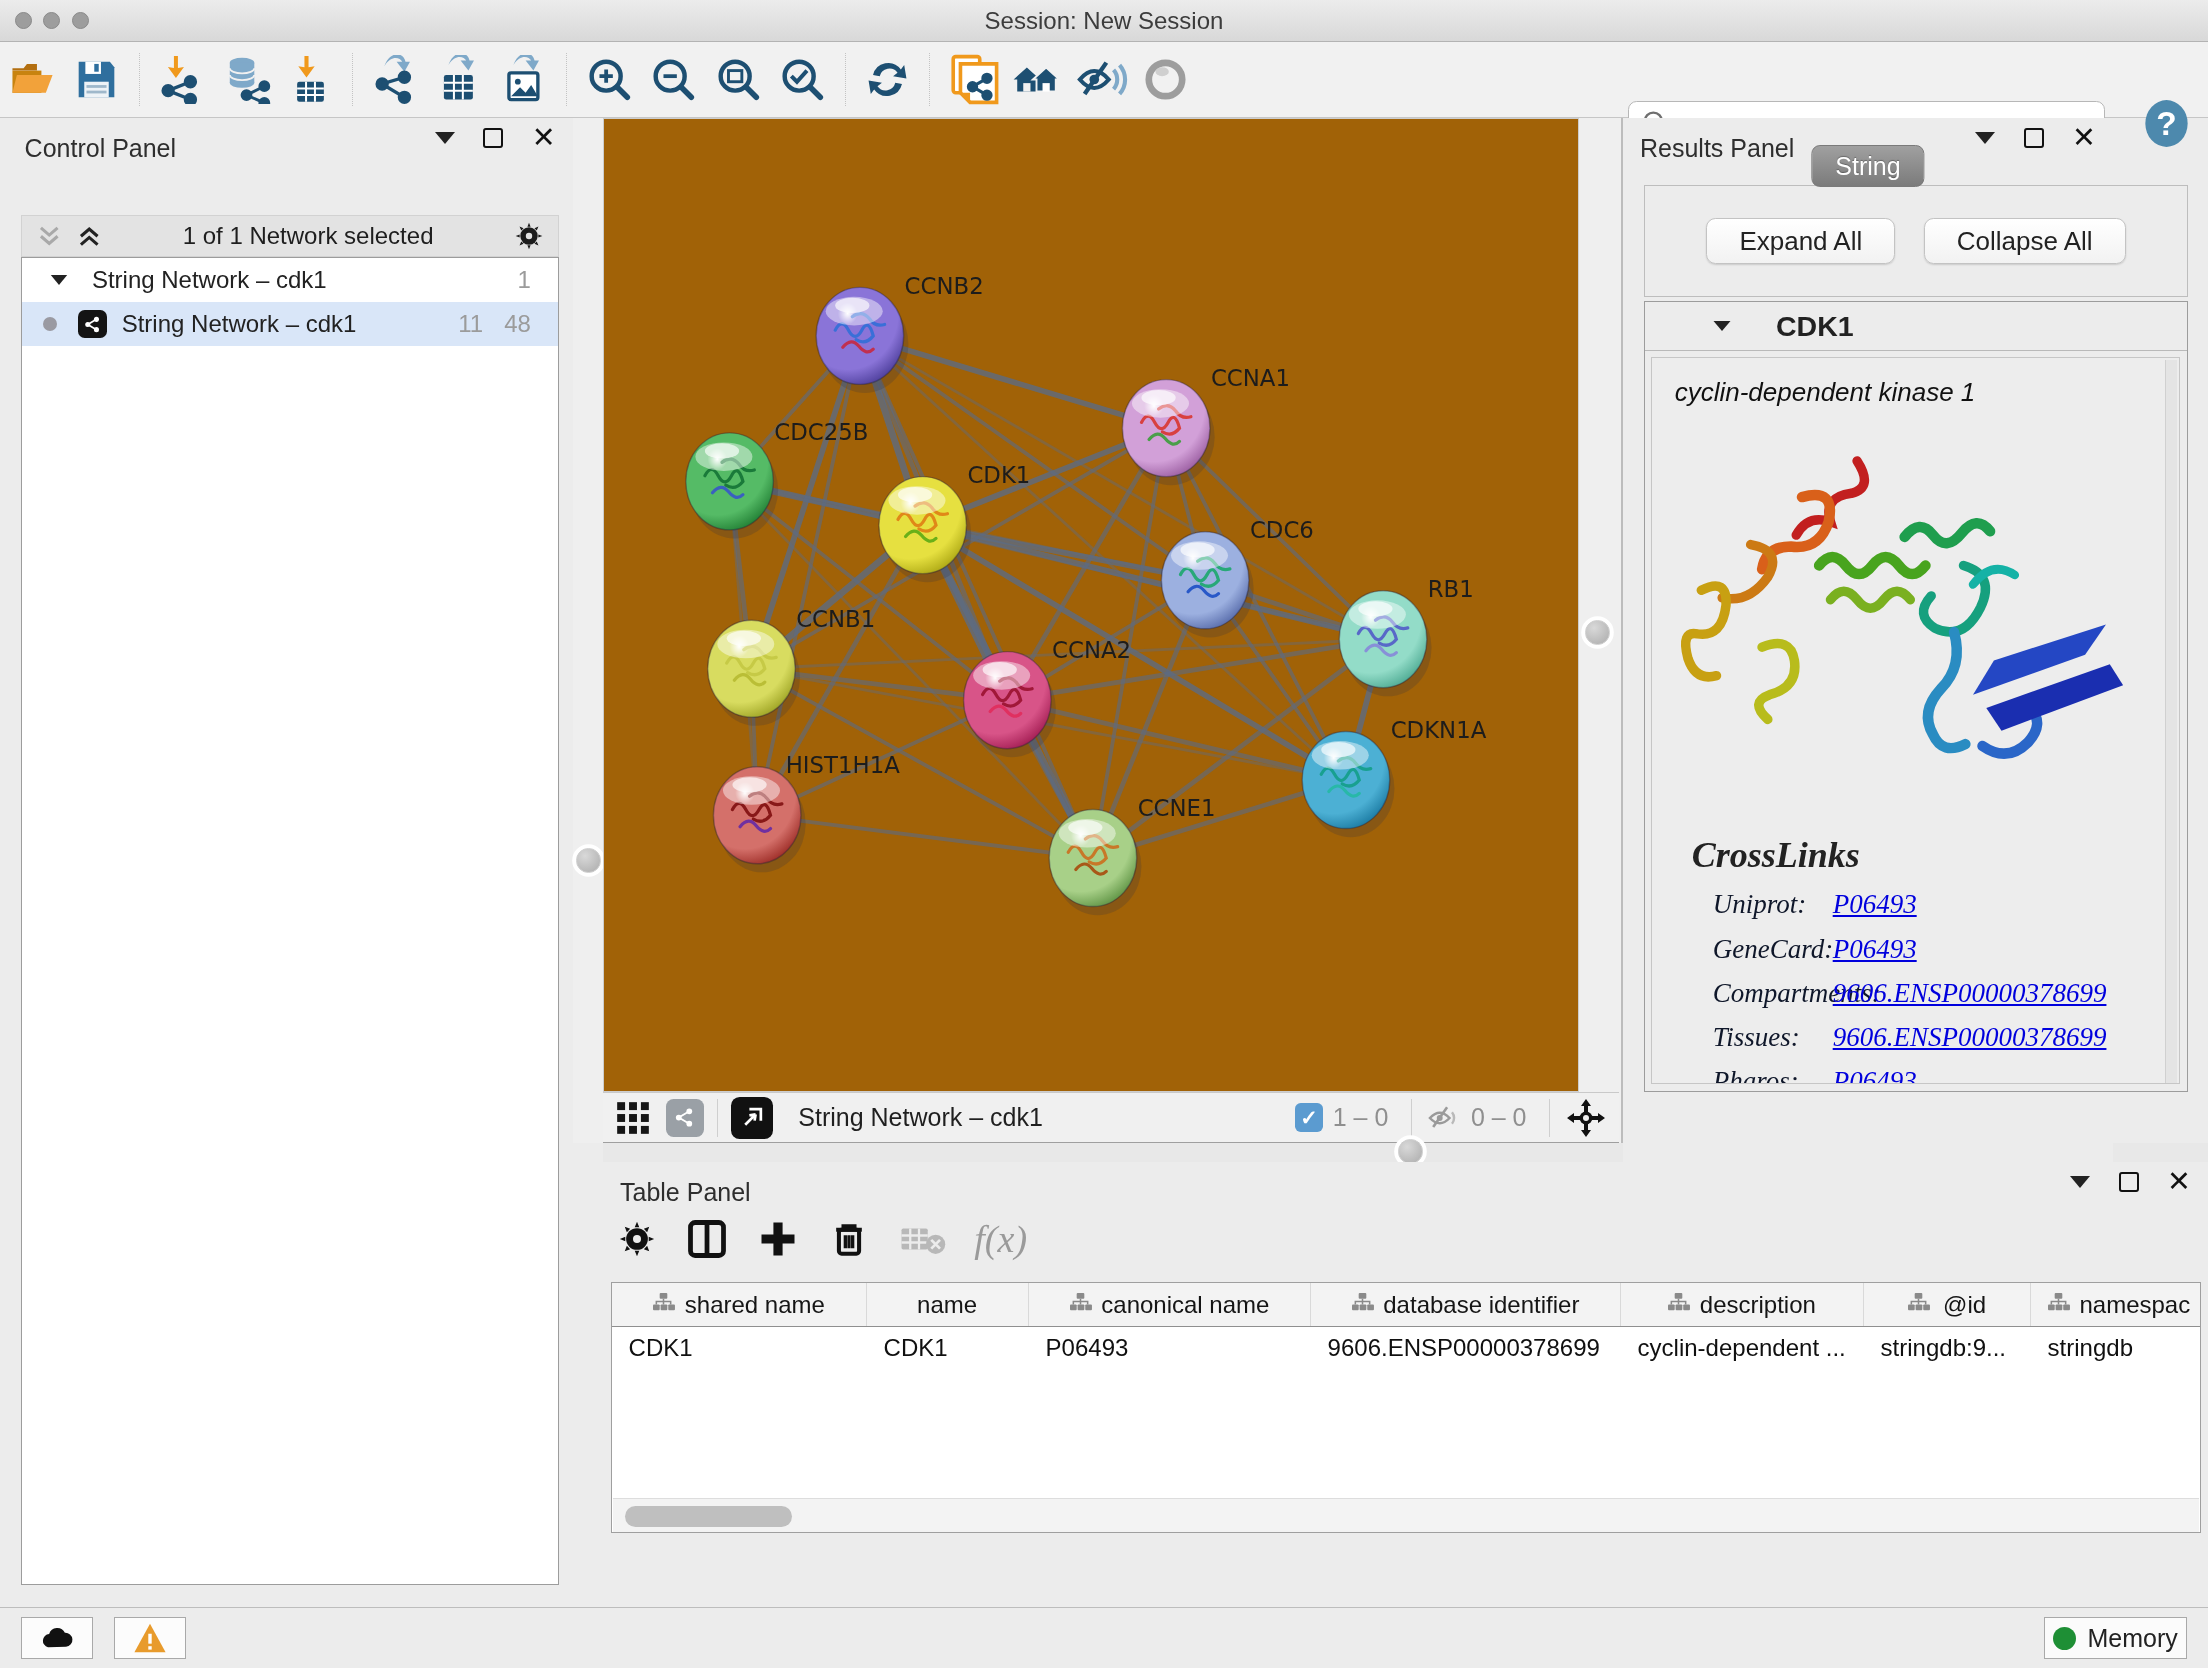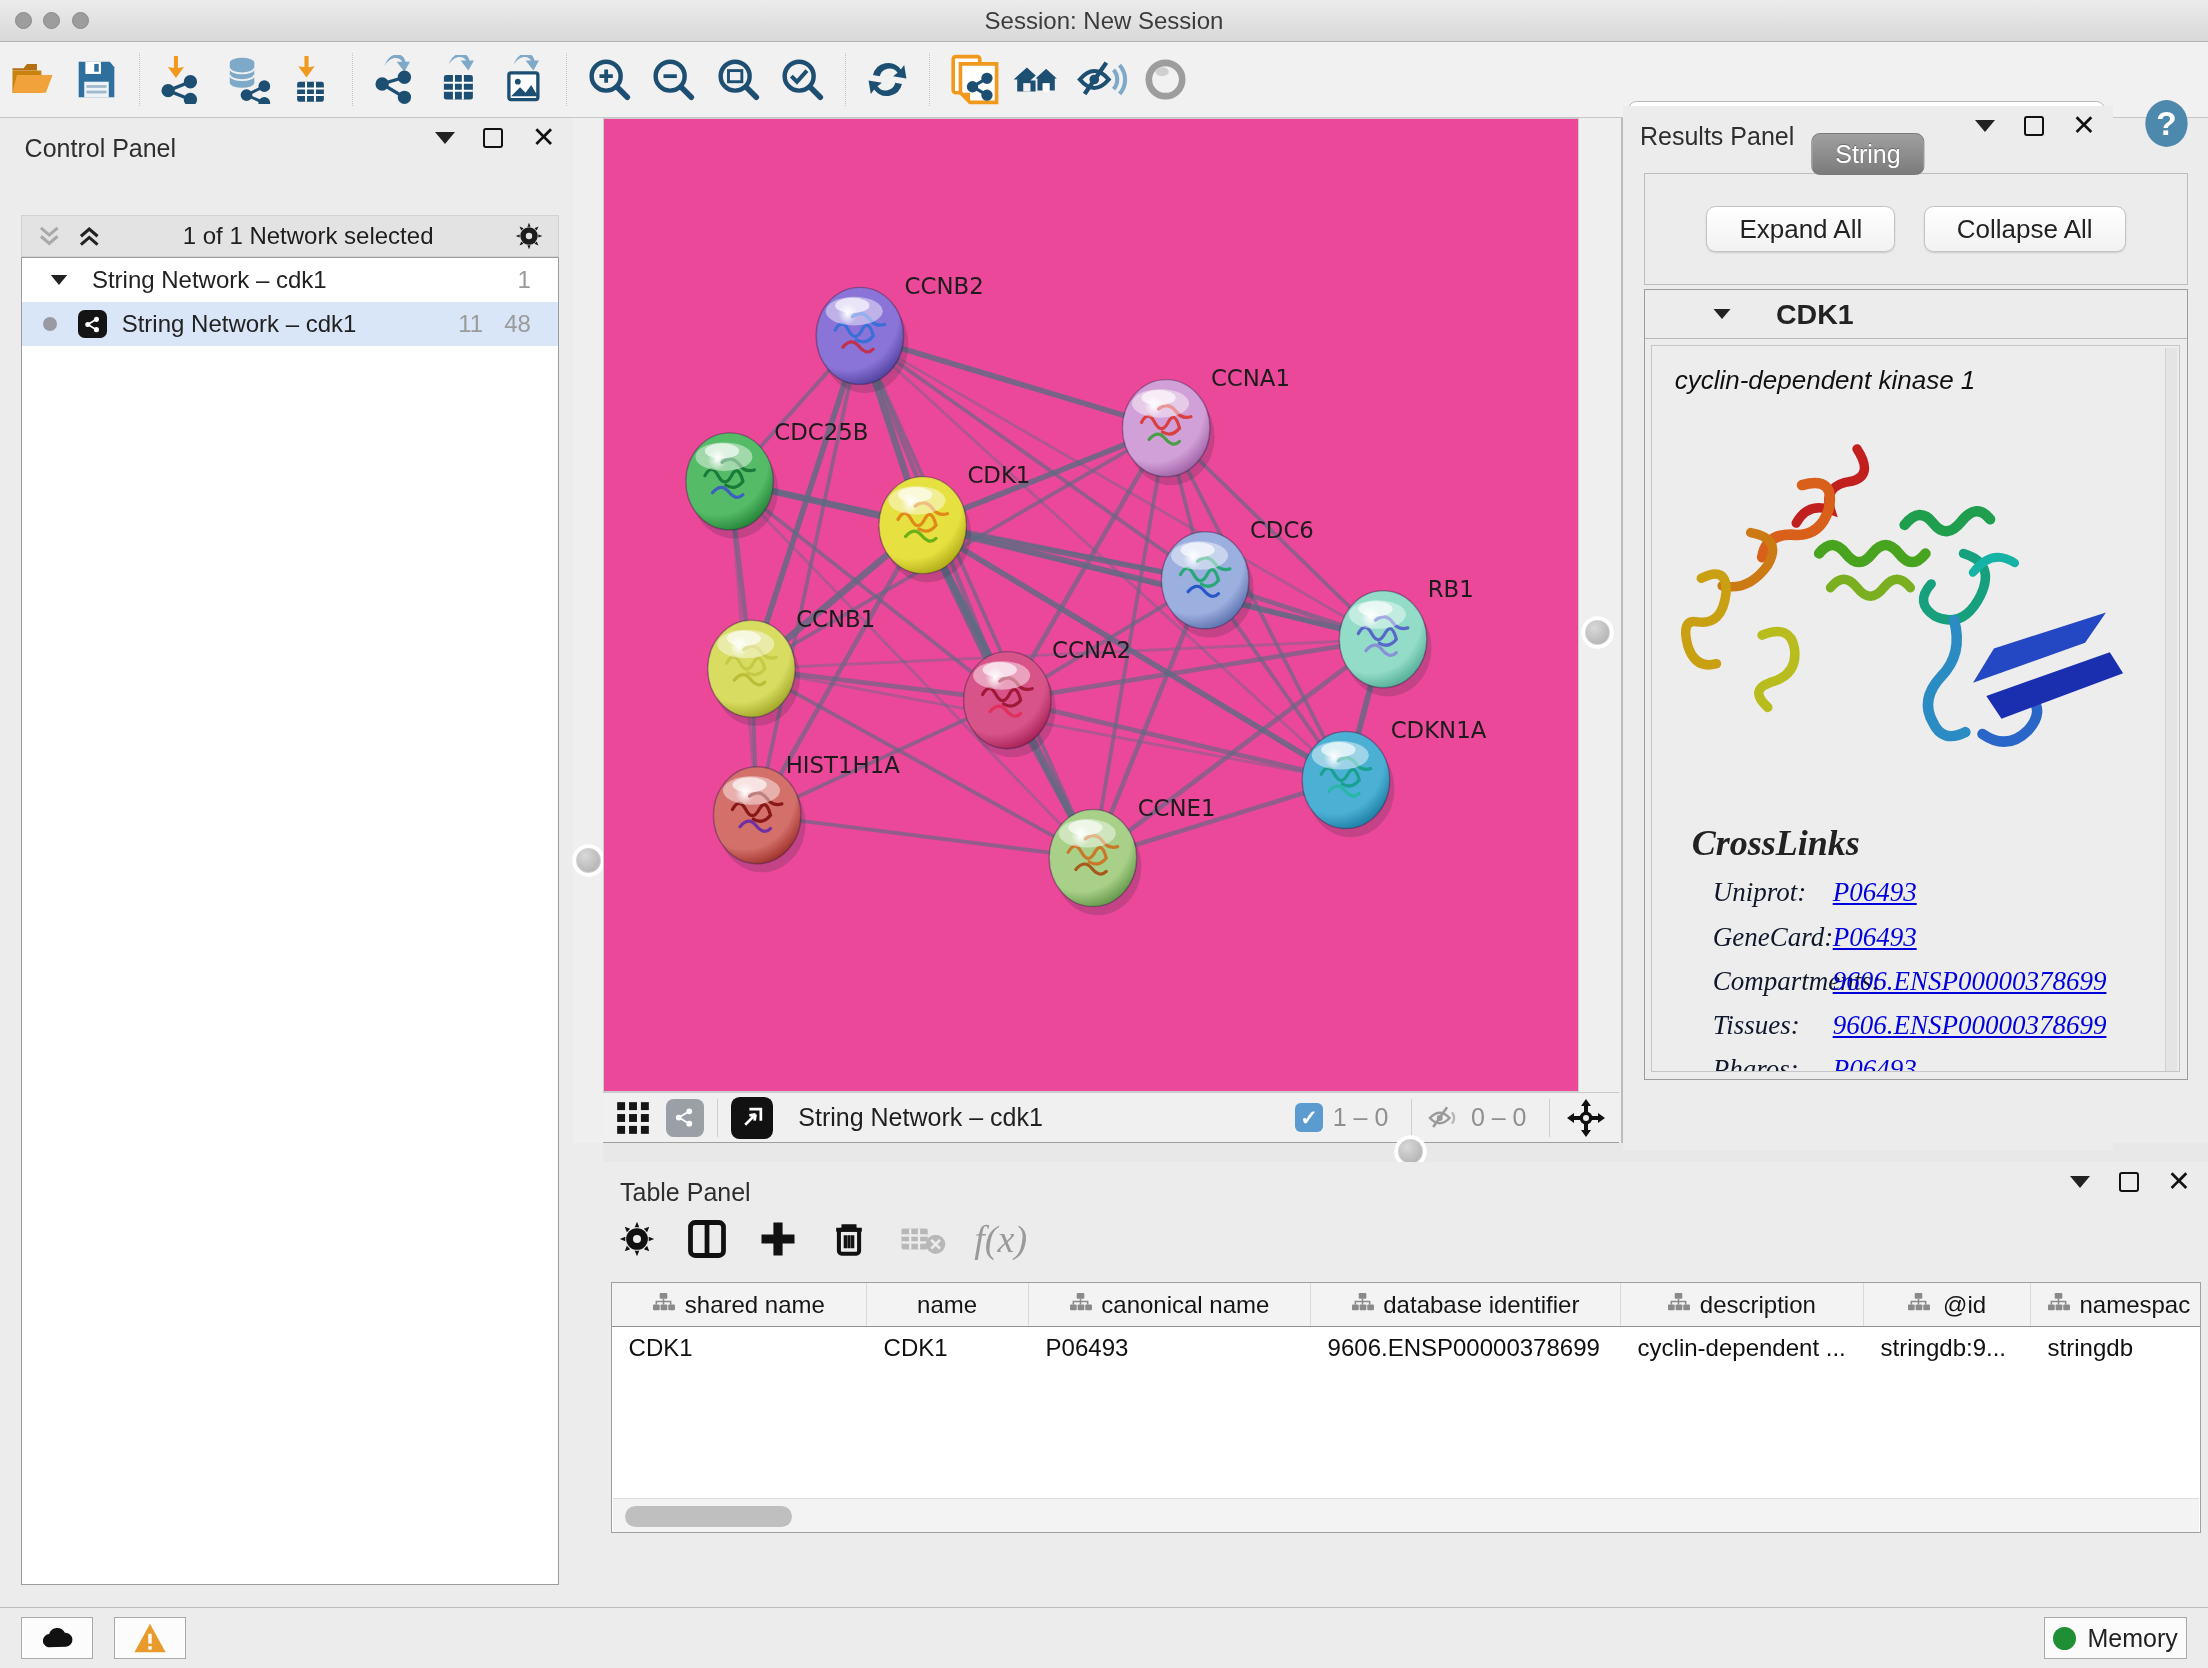--- a/index.html
+++ b/index.html
@@ -50,32 +50,32 @@
   .tree-row.sel { background:#d9e6f8; }
   .tree-count { color:#9b9b9b; }
   .net-glyph { width:28.5px; height:28.5px; background:#141414; border-radius:6.7px; display:flex; align-items:center; justify-content:center; }
 
   
   .vstrip { top:118px; width:30px; height:1025px; background:#efefef; }
   .knob { width:25px; height:25px; border-radius:50%;
     background:radial-gradient(circle at 35% 30%, #d9d9d9, #ababab); border:1px solid #cfcfcf; box-shadow:0 0 0 3.8px #fff; }
 
   
-  #network-view { left:603px; top:118px; width:976px; height:974px; background:#ec4899; border:1px solid #cdcdcd; }
+  #network-view { left:603px; top:118px; width:976px; height:974px; background:#a16207; border:1px solid #cdcdcd; }
   #net-statusbar { left:603px; top:1092px; width:1016px; height:51px; background:#f0f0f0;
     border-top:1px solid #c9c9c9; border-bottom:1.9px solid #9f9f9f; display:flex; align-items:center; padding:0 11.4px; }
   .ns-sep { width:0; height:38px; border-left:1px solid #cfcfcf; margin:0 13.3px; }
   #net-name { font-size:25px; color:#1f1f1f; margin-left:25px; }
   .ns-count { font-size:25px; color:#8f8f8f; margin:0 9.5px; }
   .checkbox { width:28.5px; height:28.5px; border-radius:5.7px; background:#5b9bd0; display:flex; align-items:center; justify-content:center;
     color:#fff; font-size:21px; font-weight:bold; }
   #hsplit { left:603px; top:1143px; width:1605px; height:19px; background:#e8e8e8; }
 
   
-  #results-panel { left:1623px; top:106px; width:490px; height:1044px; background:#ececec; }
+  #results-panel { left:1623px; top:118px; width:490px; height:1044px; background:#ececec; }
   #rp-tab { position:absolute; left:50%; transform:translateX(-50%); top:27px; height:42px; padding:0 23px;
     background:linear-gradient(#a0a0a0,#7b7b7b); border:1px solid #7a7a7a; border-radius:8.6px; color:#fff;
     font-size:25px; display:flex; align-items:center; z-index:2; text-shadow:0 -1px 1px rgba(0,0,0,.3); }
   #rp-box1 { position:absolute; left:21px; top:67px; width:544px; height:112px; border:1.9px solid #bdbdbd; background:#ececec;
     display:flex; align-items:center; justify-content:center; gap:28.5px; }
   .rp-btn { height:46px; padding:0 32px; background:linear-gradient(#ffffff,#f2f2f2); border:1px solid #c3c3c3;
     border-radius:9.5px; font-size:26px; display:flex; align-items:center; box-shadow:0 1px 1.9px rgba(0,0,0,.15); }
   #rp-box2 { position:absolute; left:21px; top:183px; width:544px; height:791px; border:1.9px solid #9c9c9c; background:#ececec; }
   #gene-header { height:49px; border-bottom:1.9px solid #b9b9b9; display:flex; align-items:center; padding-left:67px; gap:44px; }
   #gene-symbol { font-size:28.5px; font-weight:bold; }

